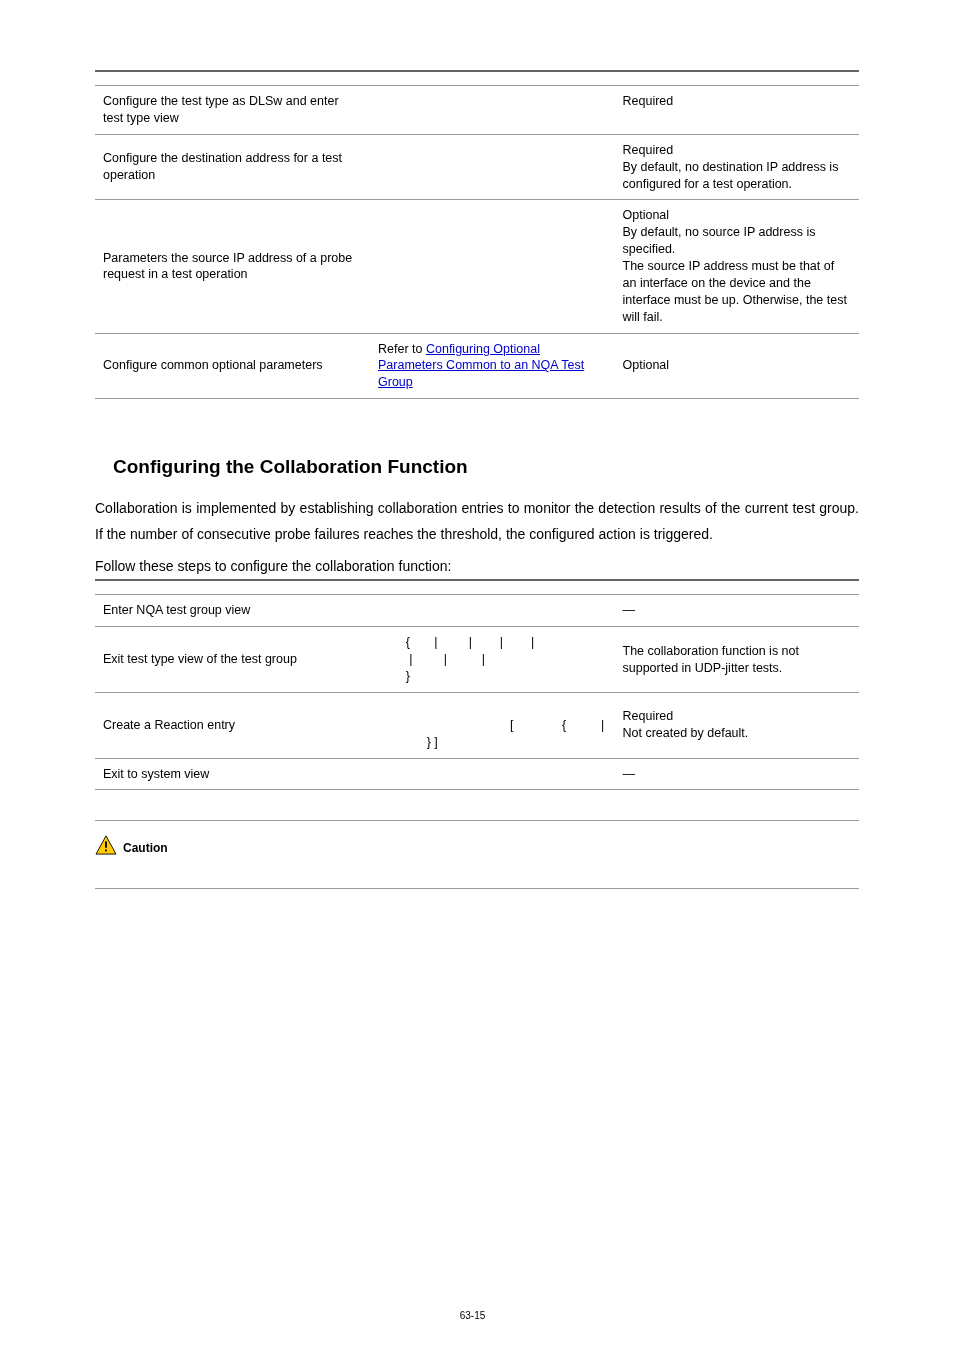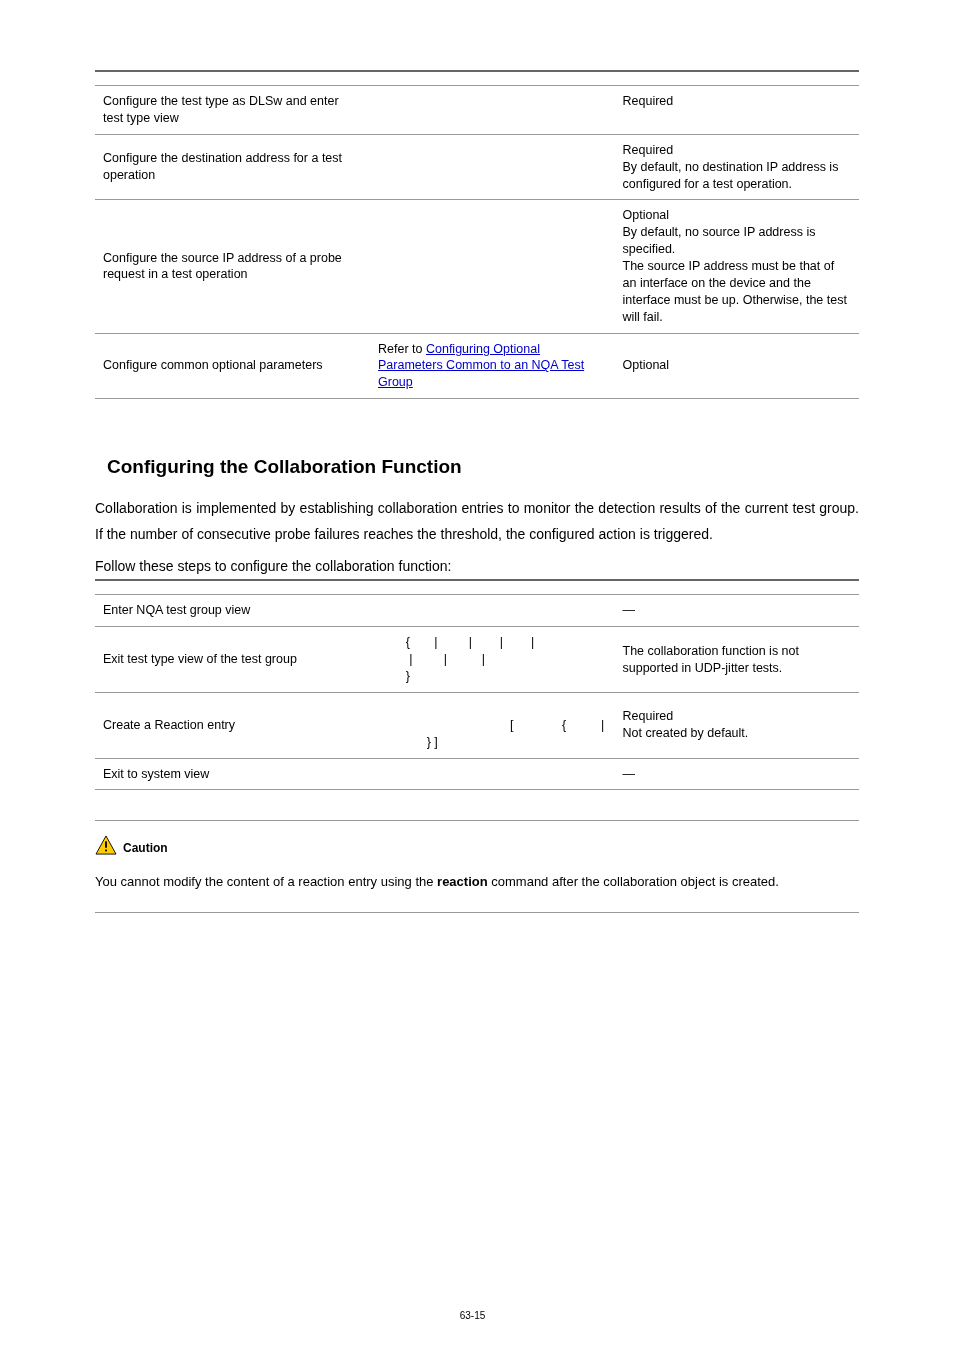--- a/index.html
+++ b/index.html
@@ -43,21 +43,21 @@
   .link {
     color: #0000cc;
     text-decoration: underline;
   }
   .mono-brace {
     font-family: Arial, sans-serif;
   }
   .section-heading {
     font-size: 19px;
     font-weight: bold;
-    margin: 55px 0 16px 12px;
+    margin: 55px 0 16px 18px;
   }
   .body-text {
     font-size: 14px;
     line-height: 1.85;
     margin: 0 0 6px 0;
     text-align: justify;
   }
   .caution-box {
     margin-top: 30px;
     border-top: 1px solid #999;
@@ -113,21 +113,21 @@
       <td></td>
       <td>Required</td>
     </tr>
     <tr>
       <td style="vertical-align:middle">Configure the destination address for a test operation</td>
       <td></td>
       <td style="white-space:pre-line">Required
 By default, no destination IP address is configured for a test operation.</td>
     </tr>
     <tr>
-      <td style="vertical-align:middle">Configure the source IP address of a probe request in a test operation</td>
+      <td style="vertical-align:middle">Parameters the source IP address of a probe request in a test operation</td>
       <td></td>
       <td style="white-space:pre-line">Optional
 By default, no source IP address is specified.
 The source IP address must be that of an interface on the device and the interface must be up. Otherwise, the test will fail.</td>
     </tr>
     <tr>
       <td style="vertical-align:middle">Configure common optional parameters</td>
       <td>
         <span>Refer to </span><a href="#" class="link">Configuring Optional Parameters Common to an NQA Test Group</a>
       </td>
@@ -185,20 +185,17 @@
     <div class="caution-head">
       <span>
         <svg viewBox="0 0 24 22">
           <polygon points="12,1 23,21 1,21" fill="#ffcc00" stroke="#000" stroke-width="1"></polygon>
           <rect x="11" y="7" width="2" height="7" fill="#000"></rect>
           <rect x="11" y="16" width="2" height="2" fill="#000"></rect>
         </svg>
       </span>
       <span class="caution-label">Caution</span>
     </div>
-    <div class="caution-text">
-      <span>You cannot modify the content of a reaction entry using the </span><span style="font-weight:bold">reaction</span><span> command after the collaboration object is created.</span>
-    </div>
   </div>
 
   <div class="page-num">63-15</div>
 
 </div>
 
 </body></html>

